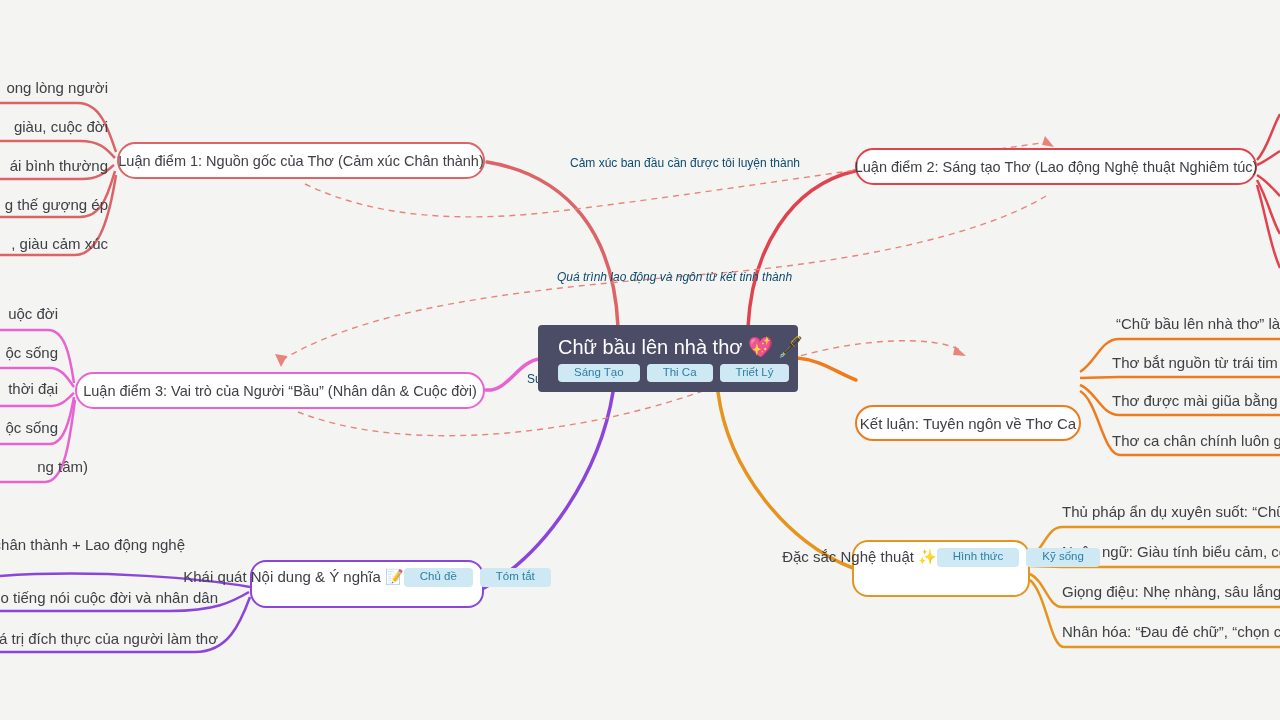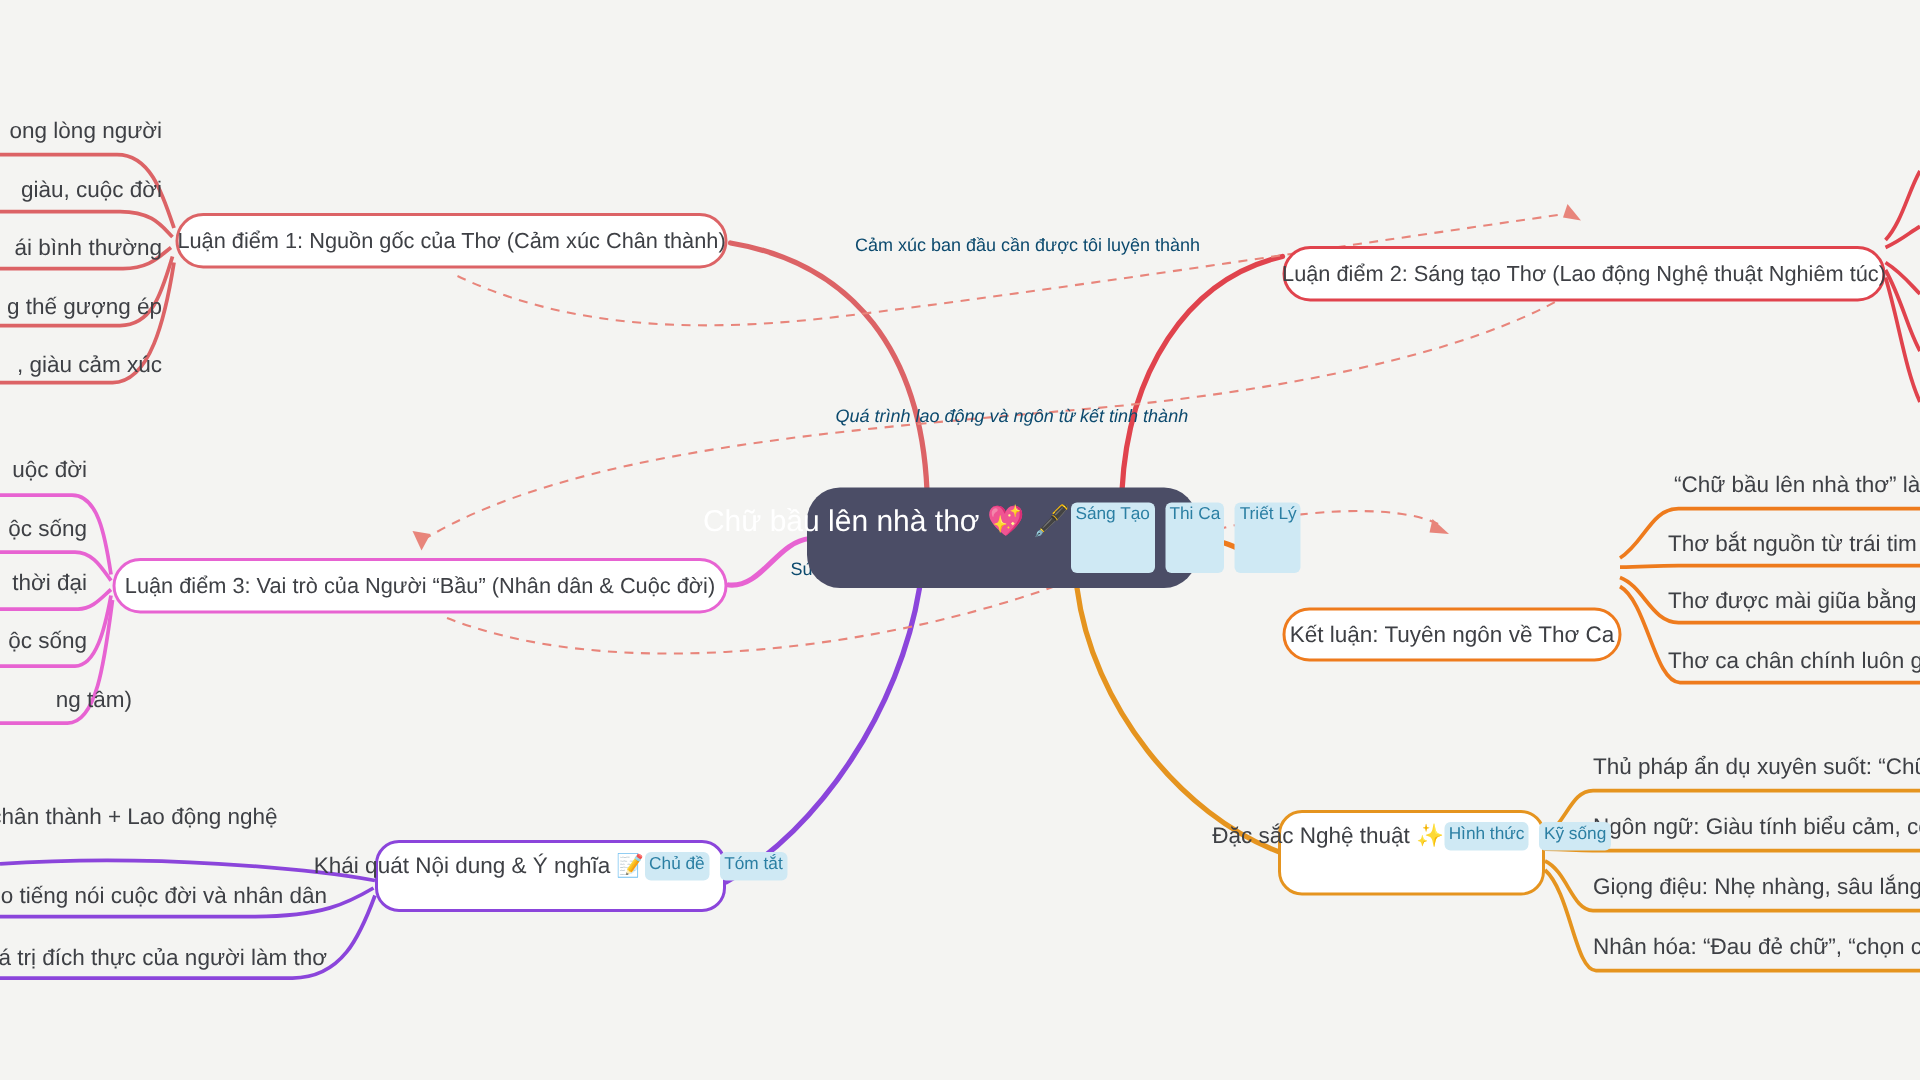--- a/index.html
+++ b/index.html
@@ -18,28 +18,28 @@
   }
   .topic-box.two-row{flex-direction:row;align-items:flex-start;justify-content:center;border-radius:16px;padding:6px 14px;}
   .b-lp1{border:2px solid #dc6366;}
   .b-lp2{border:2px solid #e0434d;}
   .b-lp3{border:2px solid #e763d2;}
   .b-ket{border:2px solid #ee7b1d;}
   .b-dac{border:2px solid #e5941f;}
   .b-kha{border:2px solid #8b45db;}
   .central{
     position:absolute;left:538px;top:325px;width:260px;height:67px;z-index:4;
-    background:#4b4d66;border-radius:22px;padding:10px 20px;box-sizing:border-box;
-    display:flex;flex-direction:row;justify-content:center;
+    background:#4b4d66;border-radius:4px;padding:10px 20px;box-sizing:border-box;
+    display:flex;flex-direction:column;justify-content:center;
   }
   .central .title{font-size:20px;color:#ffffff;white-space:nowrap;margin-bottom:5px;}
   .tag-row{display:flex;gap:7px;}
   .tag{
     background:#cfe9f4;color:#2b7fa3;font-size:11.5px;line-height:1;
-    padding:3px 3px 4px;border-radius:4px;white-space:nowrap;
+    padding:3px 16px 4px;border-radius:4px;white-space:nowrap;
   }
   .line-topic{
     position:absolute;z-index:2;font-size:15px;white-space:nowrap;color:#3e4045;
   }
   .rel-label{
     position:absolute;z-index:2;font-size:12px;color:#0c4a6e;white-space:nowrap;
   }
 </style>
 </head>
 <body>
@@ -103,21 +103,21 @@
     <div class="title">Chữ bầu lên nhà thơ 💖 🖋️</div>
     <div class="tag-row">
       <span class="tag">Sáng Tạo</span>
       <span class="tag">Thi Ca</span>
       <span class="tag">Triết Lý</span>
     </div>
   </div>
 
   <div class="topic-box b-lp1" style="left:117px;top:142px;width:368px;height:37px;">Luận điểm 1: Nguồn gốc của Thơ (Cảm xúc Chân thành)</div>
 
-  <div class="topic-box b-lp2" style="left:855px;top:164px;width:402px;height:37px;">Luận điểm 2: Sáng tạo Thơ (Lao động Nghệ thuật Nghiêm túc)</div>
+  <div class="topic-box b-lp2" style="left:855px;top:148px;width:402px;height:37px;">Luận điểm 2: Sáng tạo Thơ (Lao động Nghệ thuật Nghiêm túc)</div>
 
   <div class="topic-box b-lp3" style="left:75px;top:372px;width:410px;height:37px;">Luận điểm 3: Vai trò của Người “Bầu” (Nhân dân &amp; Cuộc đời)</div>
 
   <div class="topic-box b-ket" style="left:855px;top:362px;width:226px;height:36px;font-size:15px;margin-top:43px;">Kết luận: Tuyên ngôn về Thơ Ca</div>
 
   <div class="topic-box b-kha two-row" style="left:250px;top:560px;width:234px;height:48px;">
     <div style="font-size:15px;margin-bottom:4px;">Khái quát Nội dung &amp; Ý nghĩa 📝</div>
     <div class="tag-row">
       <span class="tag">Chủ đề</span>
       <span class="tag">Tóm tắt</span>

